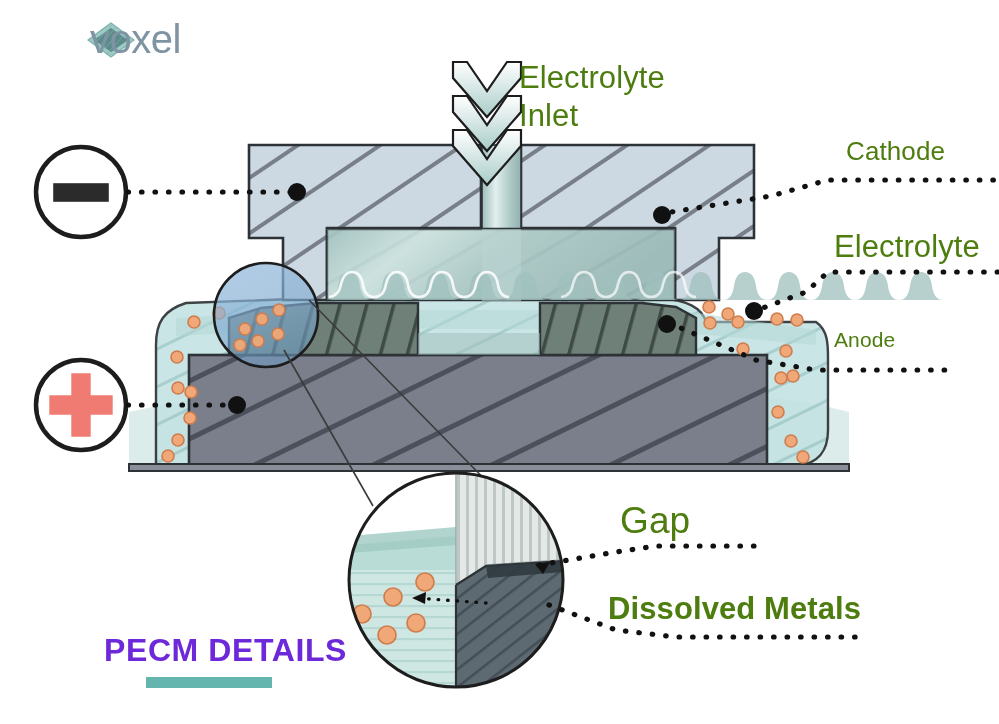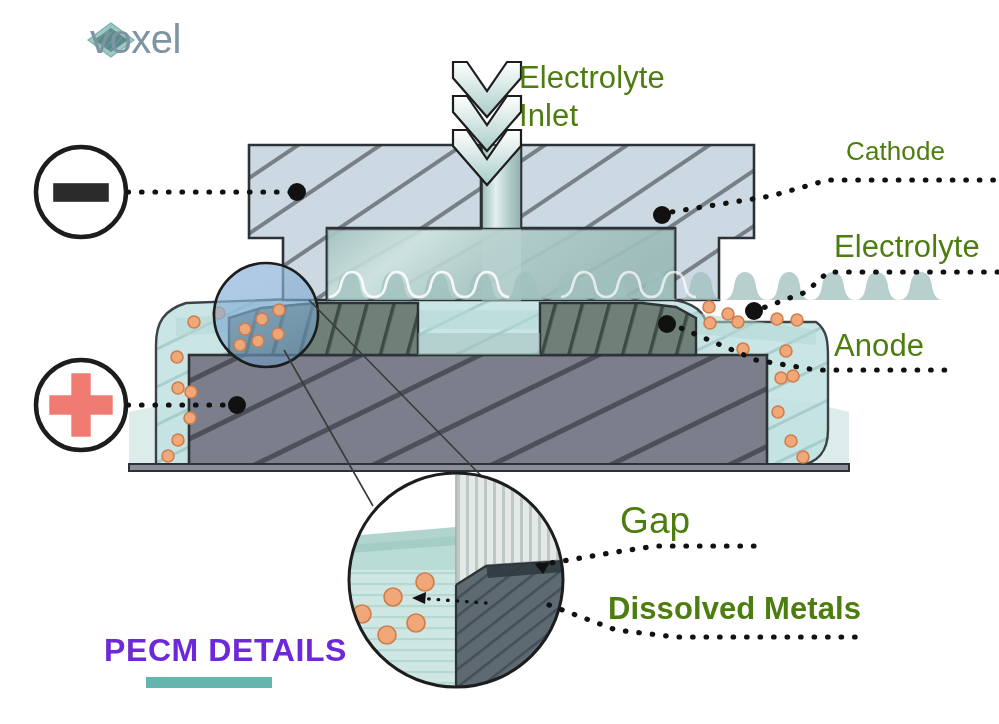--- a/index.html
+++ b/index.html
@@ -35,21 +35,21 @@
     font-family: "Liberation Sans", sans-serif;
     font-weight: 400;
     color: #4d7c0f;
     white-space: nowrap;
     letter-spacing: 0.1px;
   }
   #label-electrolyte-inlet-1 { left: 503px; top: 60px;  font-size: 31px; }
   #label-electrolyte-inlet-2 { left: 503px; top: 98px;  font-size: 31px; }
   #label-cathode    { left: 818px; top: 136px; font-size: 26px; margin-left: 12px; }
   #label-electrolyte{ left: 818px; top: 229px; font-size: 31px; }
-  #label-anode      { left: 818px; top: 328px; font-size: 31px; text-align: right; }
+  #label-anode      { left: 818px; top: 328px; font-size: 21px; text-align: right; }
   #label-gap        { left: 604px; top: 500px; font-size: 37px; }
   #label-dissolved  { left: 592px; top: 591px; font-size: 31px; font-weight: bold; }
 
   
   #brand {
     position: absolute;
     left: 74px;
     top: 16px;
     height: 46px;
     display: flex;

